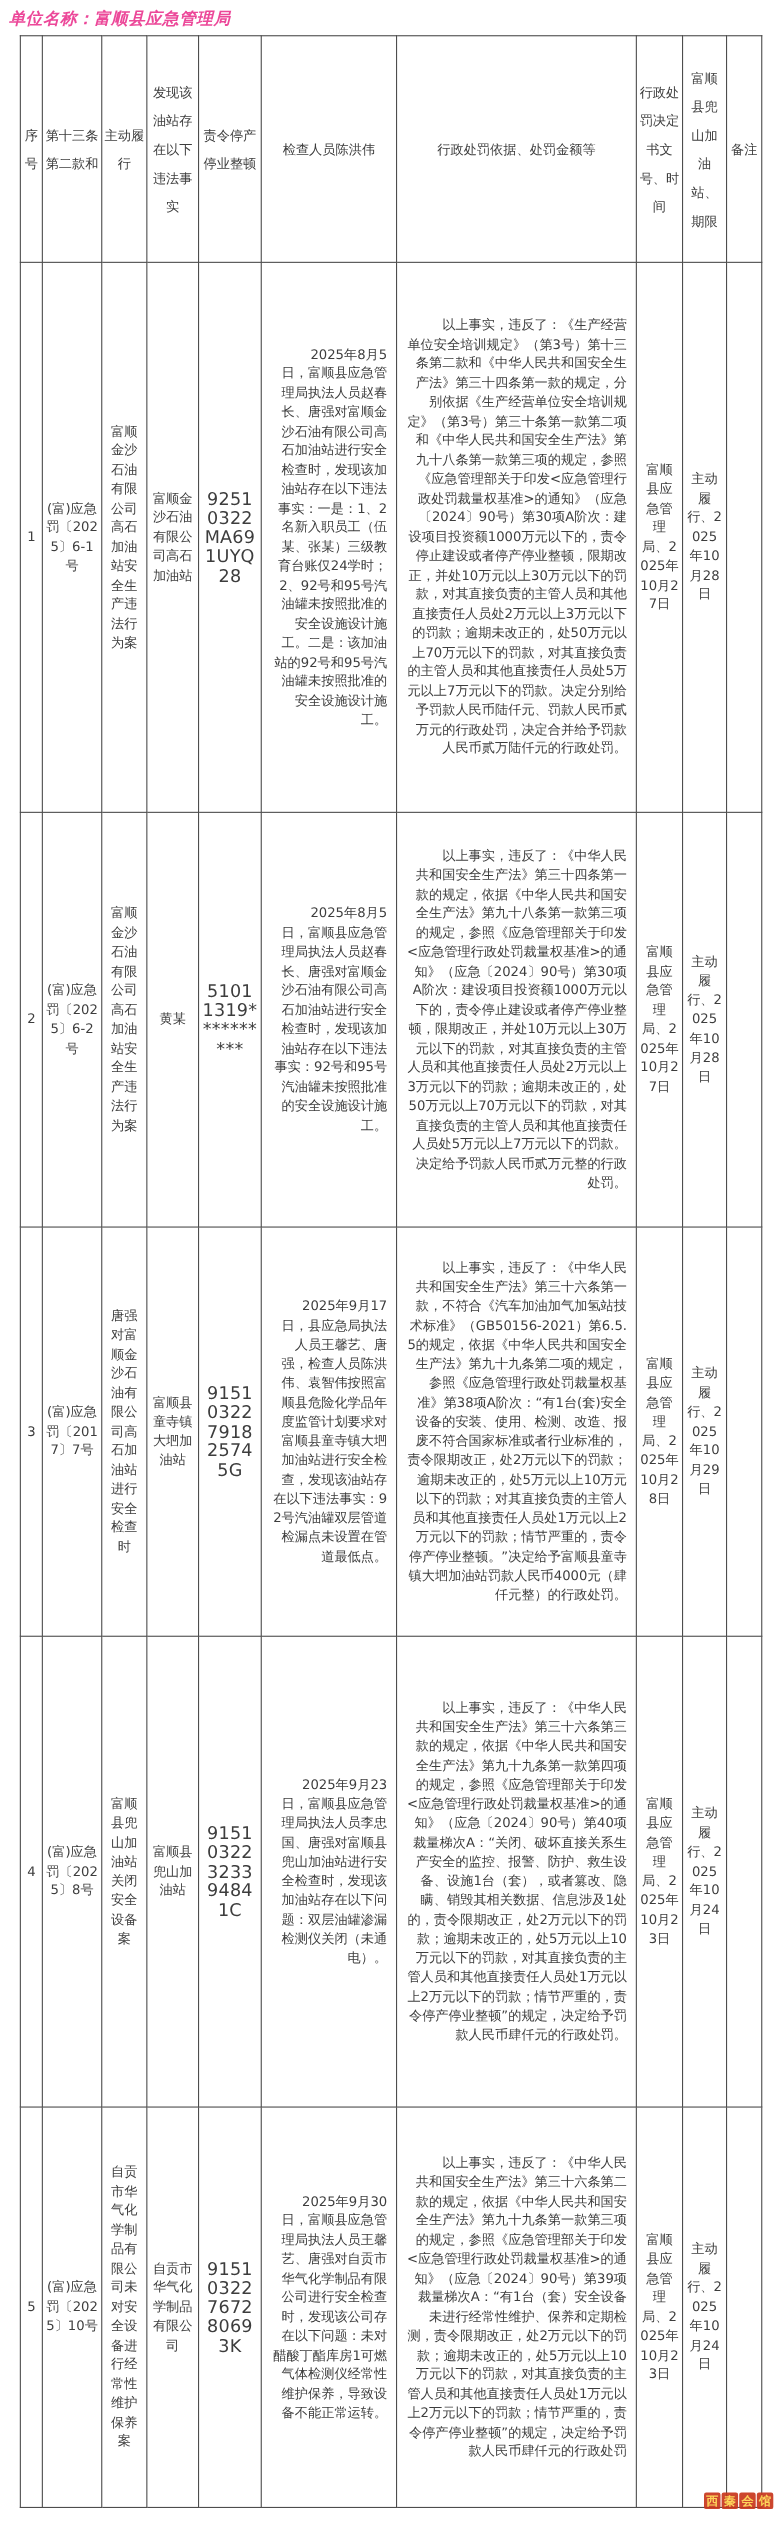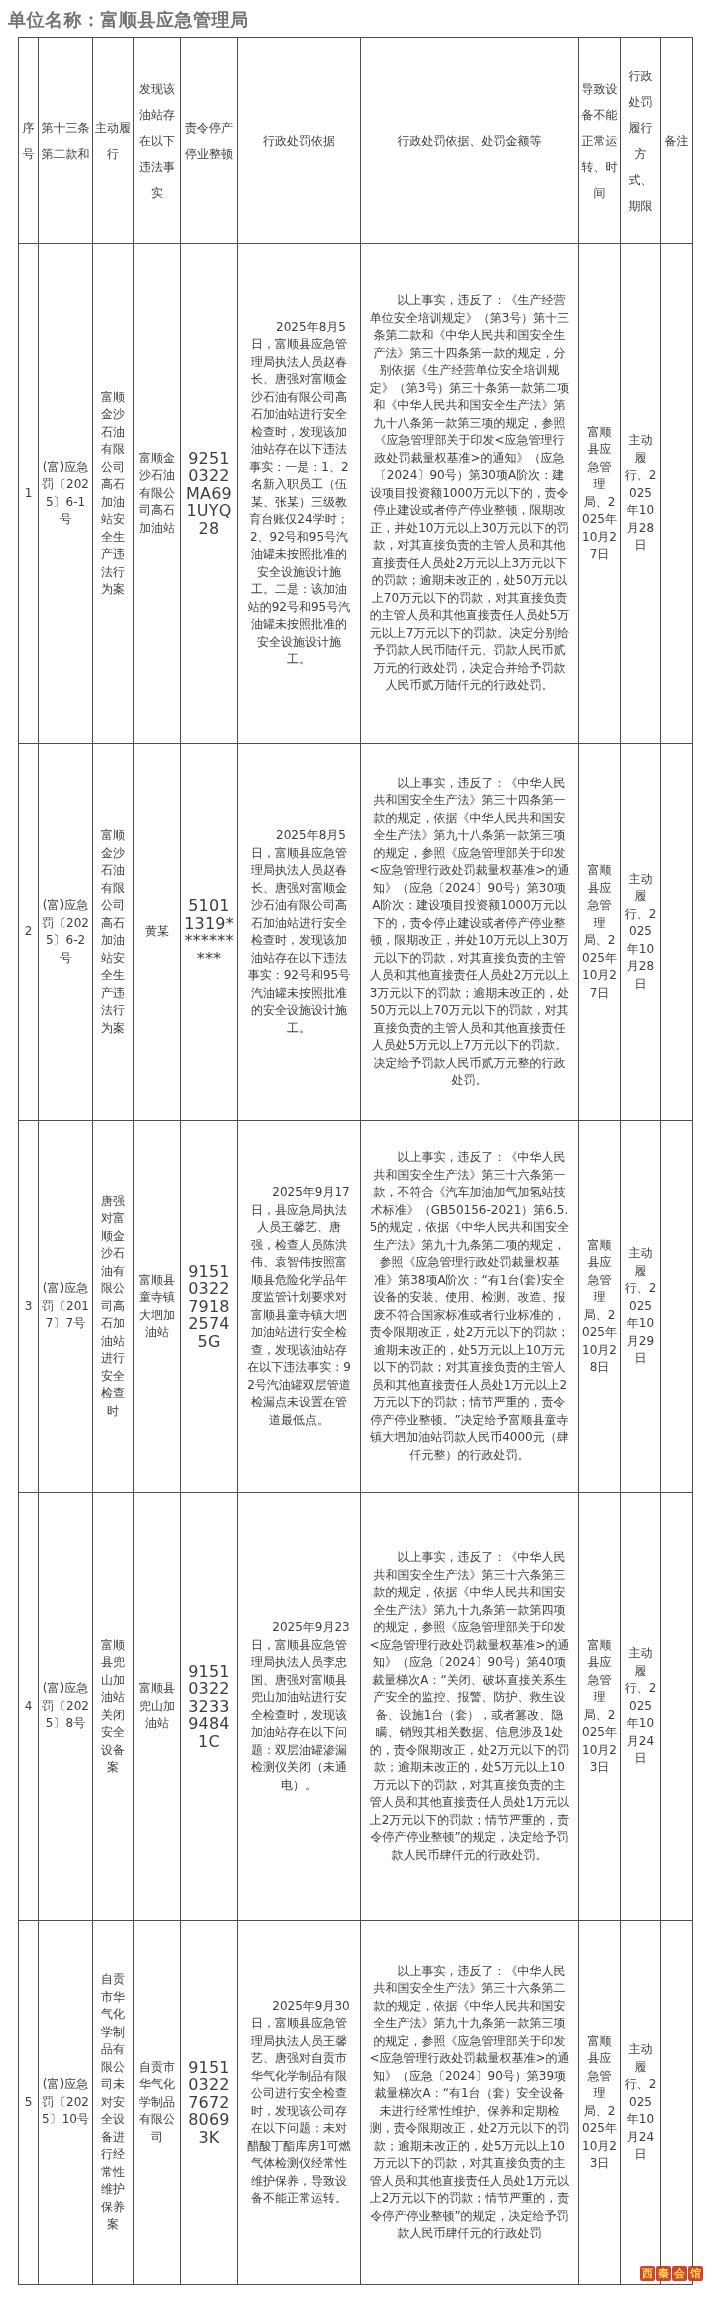--- a/index.html
+++ b/index.html
@@ -2,39 +2,39 @@
 <html><head>
 <meta charset="utf-8">
 <style>
   html,body{margin:0;padding:0;background:#ffffff;}
   body{
     width:709px;min-height:2302px;position:relative;
     font-family:"DejaVu Sans","Liberation Sans",sans-serif;
     color:#3d3d3d;
   }
   .page-title{
-    font-size:18px;font-weight:bold;color:#737373;
-    padding:8px 0 5px 8px;letter-spacing:0.5px;
+    font-size:15px;font-weight:bold;color:#ec4899;
+    padding:8px 0 5px 8px;letter-spacing:0.5px;font-style:italic;
   }
   table.penalty-table{
     border-collapse:collapse;table-layout:fixed;
     margin-left:18px;width:674px;background:#fff;
   }
   .penalty-table th,.penalty-table td{
     border:1px solid #4d4d4d;
     font-size:12px;font-weight:400;
     line-height:17.5px;
     vertical-align:middle;
     padding:0 3px;
     word-break:break-all;
     text-align:center;
   }
   .penalty-table th{line-height:26px;font-weight:400;padding:4px 2px;}
   .penalty-table td.c-text{
-    text-align:center;text-indent:2em;padding:4px 8px;
+    text-align:right;text-indent:2em;padding:4px 8px;
   }
   .penalty-table td.c-code{font-size:16px;letter-spacing:0.2px;}
   tr.r-header{height:206px;}
   tr.r1{height:500px;}
   tr.r2{height:377px;}
   tr.r3{height:372px;}
   tr.r4{height:428px;}
   tr.r5{height:364px;}
   .watermark{
     position:absolute;top:2266px;right:6px;
@@ -64,24 +64,24 @@
       <col style="width:40px">
     <col style="width:32px">
   </colgroup>
   <tbody>
     <tr class="r-header">
       <th>序号</th>
       <th>第十三条第二款和</th>
       <th>主动履行</th>
       <th>发现该油站存在以下违法事实</th>
       <th>责令停产停业整顿</th>
-      <th>行政处罚依据</th>
+      <th>检查人员陈洪伟</th>
       <th>行政处罚依据、处罚金额等</th>
-      <th>导致设备不能正常运转、时间</th>
-      <th>行政处罚履行方式、期限</th>
+      <th>行政处罚决定书文号、时间</th>
+      <th>富顺县兜山加油站、期限</th>
       <th>备注</th>
     </tr>
 
     <tr class="r1">
       <td>1</td>
       <td>(富)应急罚〔2025〕6-1号</td>
       <td>富顺金沙石油有限公司高石加油站安全生产违法行为案</td>
       <td>富顺金沙石油有限公司高石加油站</td>
       <td class="c-code">92510322MA691UYQ28</td>
       <td class="c-text">2025年8月5日，富顺县应急管理局执法人员赵春长、唐强对富顺金沙石油有限公司高石加油站进行安全检查时，发现该加油站存在以下违法事实：一是：1、2名新入职员工（伍某、张某）三级教育台账仅24学时；2、92号和95号汽油罐未按照批准的安全设施设计施工。二是：该加油站的92号和95号汽油罐未按照批准的安全设施设计施工。</td>

